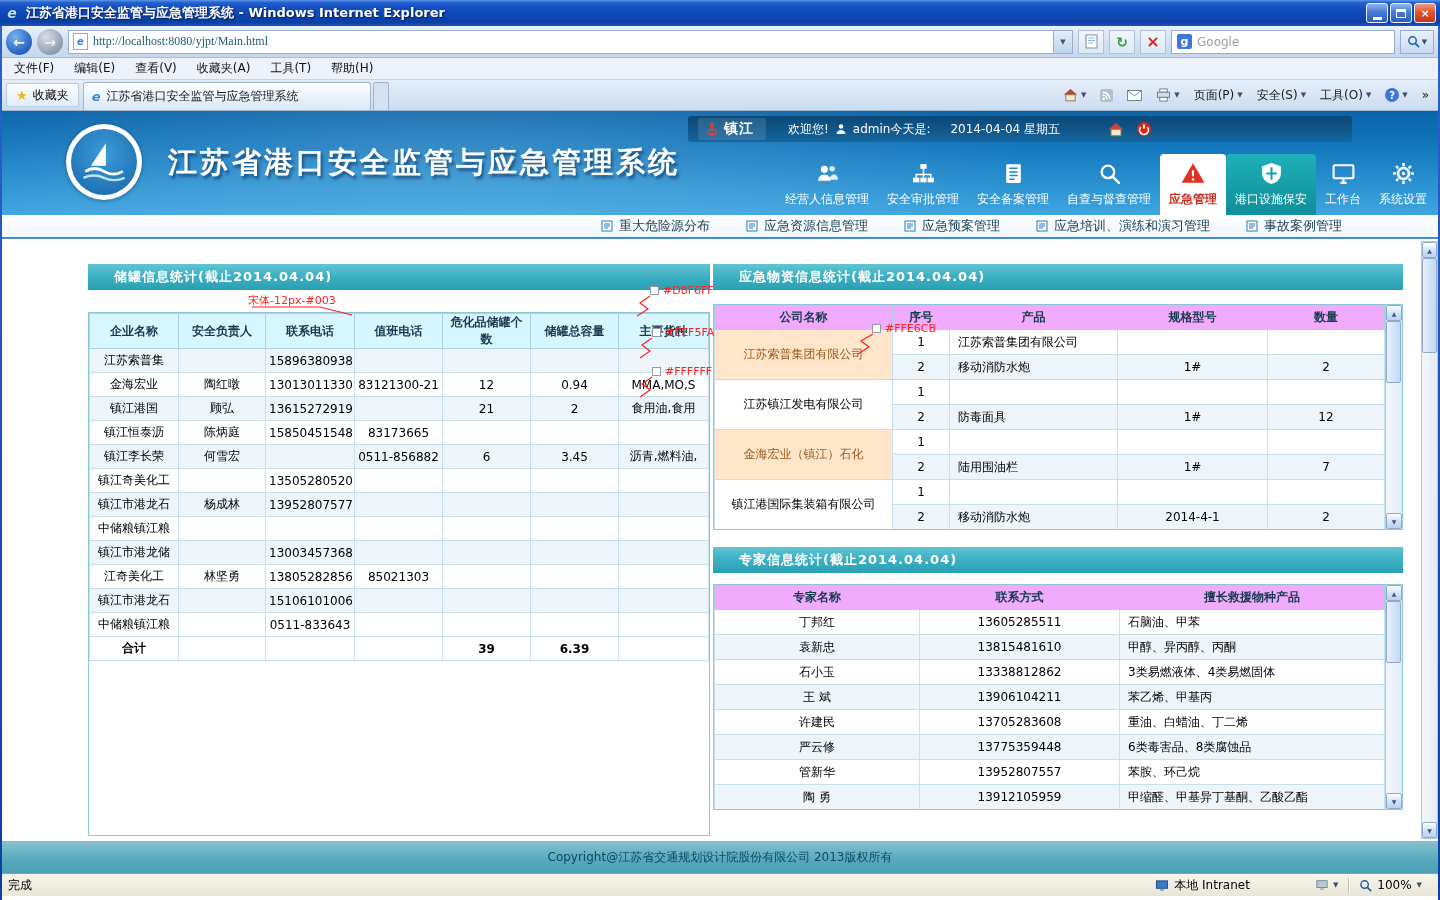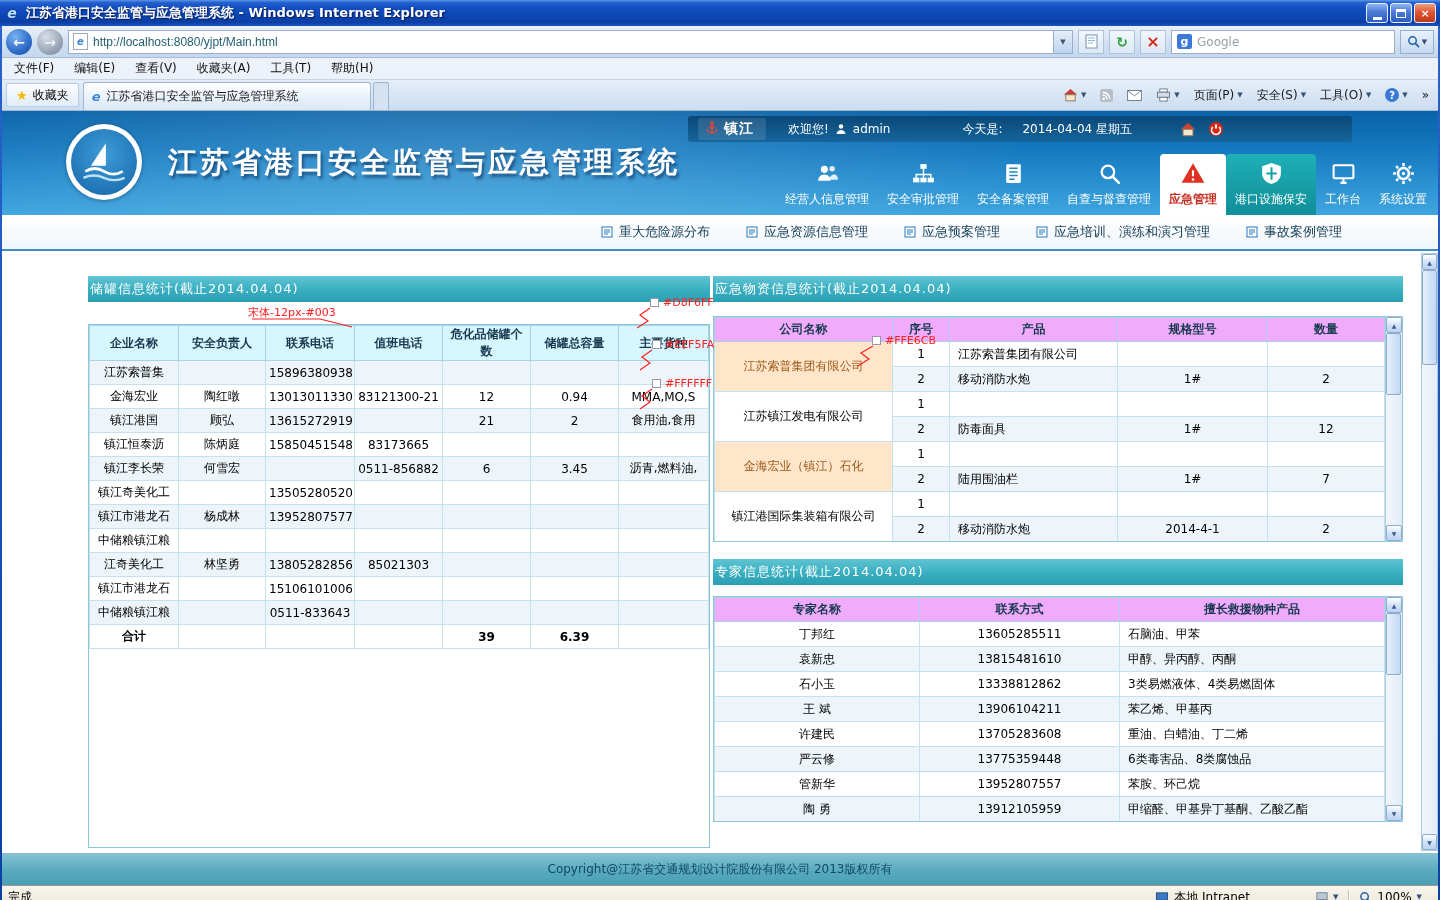--- a/index.html
+++ b/index.html
@@ -19,21 +19,21 @@
 .minbar{width:9px;height:3px;background:#fff;margin-top:10px}
 .maxbox{width:10px;height:9px;border:1px solid #fff;border-top:3px solid #fff}
 
 
 .addressbar{height:32px;background:linear-gradient(180deg,#E9F1FA 0%,#D3E2F3 50%,#C3D7EE 100%);display:flex;align-items:center;padding:0 6px;gap:5px;border-bottom:1px solid #A8BCD4}
 .navbtn{width:26px;height:26px;border-radius:50%;display:flex;align-items:center;justify-content:center;color:#fff;font-size:14px;font-weight:bold;flex:0 0 auto}
 .navbtn.back{background:radial-gradient(circle at 35% 30%,#7AB2F0,#2E6CC8 60%,#1A4FA8)}
 .navbtn.fwd{background:radial-gradient(circle at 35% 30%,#D8DEE8,#9AA6B8 60%,#7A8698);color:#F0F4F8}
 .addrfield{flex:1;height:24px;background:#fff;border:1px solid #98AECB;display:flex;align-items:center;padding-left:4px;gap:5px}
 .pgicon{width:15px;height:17px;border:1px solid #9AABBE;display:flex;align-items:center;justify-content:center;font-size:10px;font-weight:bold;font-style:italic;color:#3C86D8;background:#fff;flex:0 0 auto}
-.url{flex:1;font-family:Liberation Sans, sans-serif;font-size:12px;color:#215E72;white-space:nowrap;overflow:hidden}
+.url{flex:1;font-family:Liberation Serif, serif;font-size:12px;color:#215E72;white-space:nowrap;overflow:hidden}
 .addr-dd{width:19px;height:22px;background:linear-gradient(180deg,#E4EEFA,#BCD4F0);border-left:1px solid #98AECB;display:flex;align-items:center;justify-content:center;font-size:7px;color:#456;flex:0 0 auto}
 .smallbtn{width:26px;height:24px;display:flex;align-items:center;justify-content:center;font-size:14px;font-weight:bold;background:linear-gradient(180deg,#F2F7FC,#DCE8F5);border:1px solid #AEC2DA}
 .smallbtn.refresh{color:#2E9E3E}
 .smallbtn.stop{color:#D22818;font-size:16px}
 .searchbox{width:224px;height:24px;background:#fff;border:1px solid #98AECB;display:flex;align-items:center;gap:5px;padding:0 5px}
 .gicon{width:15px;height:15px;background:#3C78D8;color:#fff;font-weight:bold;font-size:11px;line-height:15px;text-align:center;border-radius:2px}
 .stext{flex:1;color:#98A0A8}
 .searchbtn{width:34px;height:24px;background:linear-gradient(180deg,#E8F1FB,#C6DAF2);border:1px solid #98AECB;display:flex;align-items:center;justify-content:center;gap:2px}
 .dd{font-size:7px;color:#3A5270}
 
@@ -52,38 +52,38 @@
 .tb-right{margin-left:auto;display:flex;align-items:center;height:26px;margin-bottom:2px}
 .tb-item{display:flex;align-items:center;gap:3px;padding:0 7px;height:24px;font-size:12px;color:#1a1a1a;white-space:nowrap}
 
 
 .pageheader{height:104px;position:relative;background:linear-gradient(180deg,#0A63A8 0%,#1478BE 35%,#2E95D4 75%,#3FA5DE 100%);overflow:hidden}
 .sheen{position:absolute;left:-120px;top:-90px;width:1150px;height:270px;border-radius:50%;background:radial-gradient(closest-side,rgba(255,255,255,.16),rgba(255,255,255,0))}
 .logo{position:absolute;left:66px;top:13px;width:76px;height:76px;border-radius:50%;background:#fff;display:flex;align-items:center;justify-content:center;box-shadow:0 1px 4px rgba(0,30,60,.4)}
 .logo-inner{width:66px;height:66px;border-radius:50%;background:radial-gradient(circle at 50% 38%,#3E9CD8,#1565A8);display:flex;align-items:center;justify-content:center}
 .sys-title{position:absolute;left:168px;top:32px;font-size:29px;font-weight:bold;color:#fff;letter-spacing:3px;text-shadow:2px 3px 3px rgba(0,30,70,.55);white-space:nowrap}
 .topstrip{position:absolute;left:688px;top:5px;width:664px;height:26px;background:linear-gradient(180deg,#0B4878,#15659C);border-radius:3px;display:flex;align-items:center;color:#fff;font-size:12px;padding:0 10px}
-.port-seg{display:flex;gap:5px;background:rgba(255,255,255,.12);border-radius:3px;padding:2px 12px 2px 7px;margin-right:22px}
+.port-seg{display:flex;align-items:center;gap:5px;background:rgba(255,255,255,.12);border-radius:3px;padding:2px 12px 2px 7px;margin-right:22px}
 .port-name{font-size:14px;font-weight:bold;letter-spacing:1px}
 .welcome-grp,.date-grp{display:flex;align-items:center;gap:6px}
-.date-grp{margin-left:72px}
+.date-grp{}
 .strip-icons{display:flex;align-items:center;gap:12px;margin-left:48px}
 .nav{position:absolute;right:4px;bottom:0;display:flex;align-items:flex-end}
 .nav-item{display:flex;flex-direction:column;align-items:center;justify-content:flex-end;gap:5px;padding:6px 9px 7px;color:#fff;font-size:12px;white-space:nowrap;cursor:pointer}
 .nav-item.active{background:#fff;border-radius:4px 4px 0 0;color:#C53022;font-weight:bold}
 .nav-item.teal{background:linear-gradient(180deg,#1FB0B8,#0F8E98);border-radius:4px 4px 0 0}
 .nav-ic{width:26px;height:26px;display:flex;align-items:center;justify-content:center}
 
 
-.subnav{height:36px;background:linear-gradient(180deg,#FFFFFF,#EFF6FC);border-bottom:2px solid #3E8FC4;display:flex;align-items:center;justify-content:flex-end;gap:36px;padding-right:98px}
+.subnav{height:24px;background:linear-gradient(180deg,#FFFFFF,#EFF6FC);border-bottom:2px solid #3E8FC4;display:flex;align-items:center;justify-content:flex-end;gap:36px;padding-right:98px}
 .subnav-item{display:flex;align-items:center;gap:6px;font-size:13px;color:#123A52;cursor:pointer}
 
 
 .content{height:602px;background:#fff;position:relative}
-.panel-title{height:26px;background:linear-gradient(180deg,#5FC4D2 0%,#3BB0C2 50%,#2B9FB2 100%);color:#fff;font-weight:normal;font-size:13px;line-height:26px;padding-left:2px;letter-spacing:1px}
+.panel-title{height:26px;background:linear-gradient(180deg,#5FC4D2 0%,#3BB0C2 50%,#2B9FB2 100%);color:#fff;font-weight:bold;font-size:13px;line-height:26px;padding-left:26px;letter-spacing:1px}
 .panel{position:absolute}
 .panel.tank{left:88px;top:25px;width:622px}
 .panel.supplies{left:713px;top:25px;width:690px}
 .panel.experts{left:713px;top:308px;width:690px}
 .tablewrap{border:1px solid #8FC6D9;background:#fff;overflow:hidden}
 .tank .tablewrap{margin-top:22px;height:524px}
 .supplies .tablewrap{margin-top:14px;height:226px;display:flex}
 .experts .tablewrap{margin-top:11px;height:226px;display:flex}
 .dtable{border-collapse:collapse;table-layout:fixed;width:100%;background:#fff;flex:1}
 .dtable th{background:#f0abfc;border:1px solid #A9D3E2;height:24px;font-size:12px;font-weight:bold;color:#16394E;text-align:center;padding:0 2px}
@@ -511,20 +511,29 @@
               <tr>
                 <td>中储粮镇江粮</td>
                 <td></td>
                 <td></td>
                 <td></td>
                 <td></td>
                 <td></td>
                 <td></td>
               </tr>
               <tr>
+                <td>镇江市港龙储</td>
+                <td></td>
+                <td>13003457368</td>
+                <td></td>
+                <td></td>
+                <td></td>
+                <td></td>
+              </tr>
+              <tr>
                 <td>江奇美化工</td>
                 <td>林坚勇</td>
                 <td>13805282856</td>
                 <td>85021303</td>
                 <td></td>
                 <td></td>
                 <td></td>
               </tr>
               <tr>
                 <td>镇江市港龙石</td>

